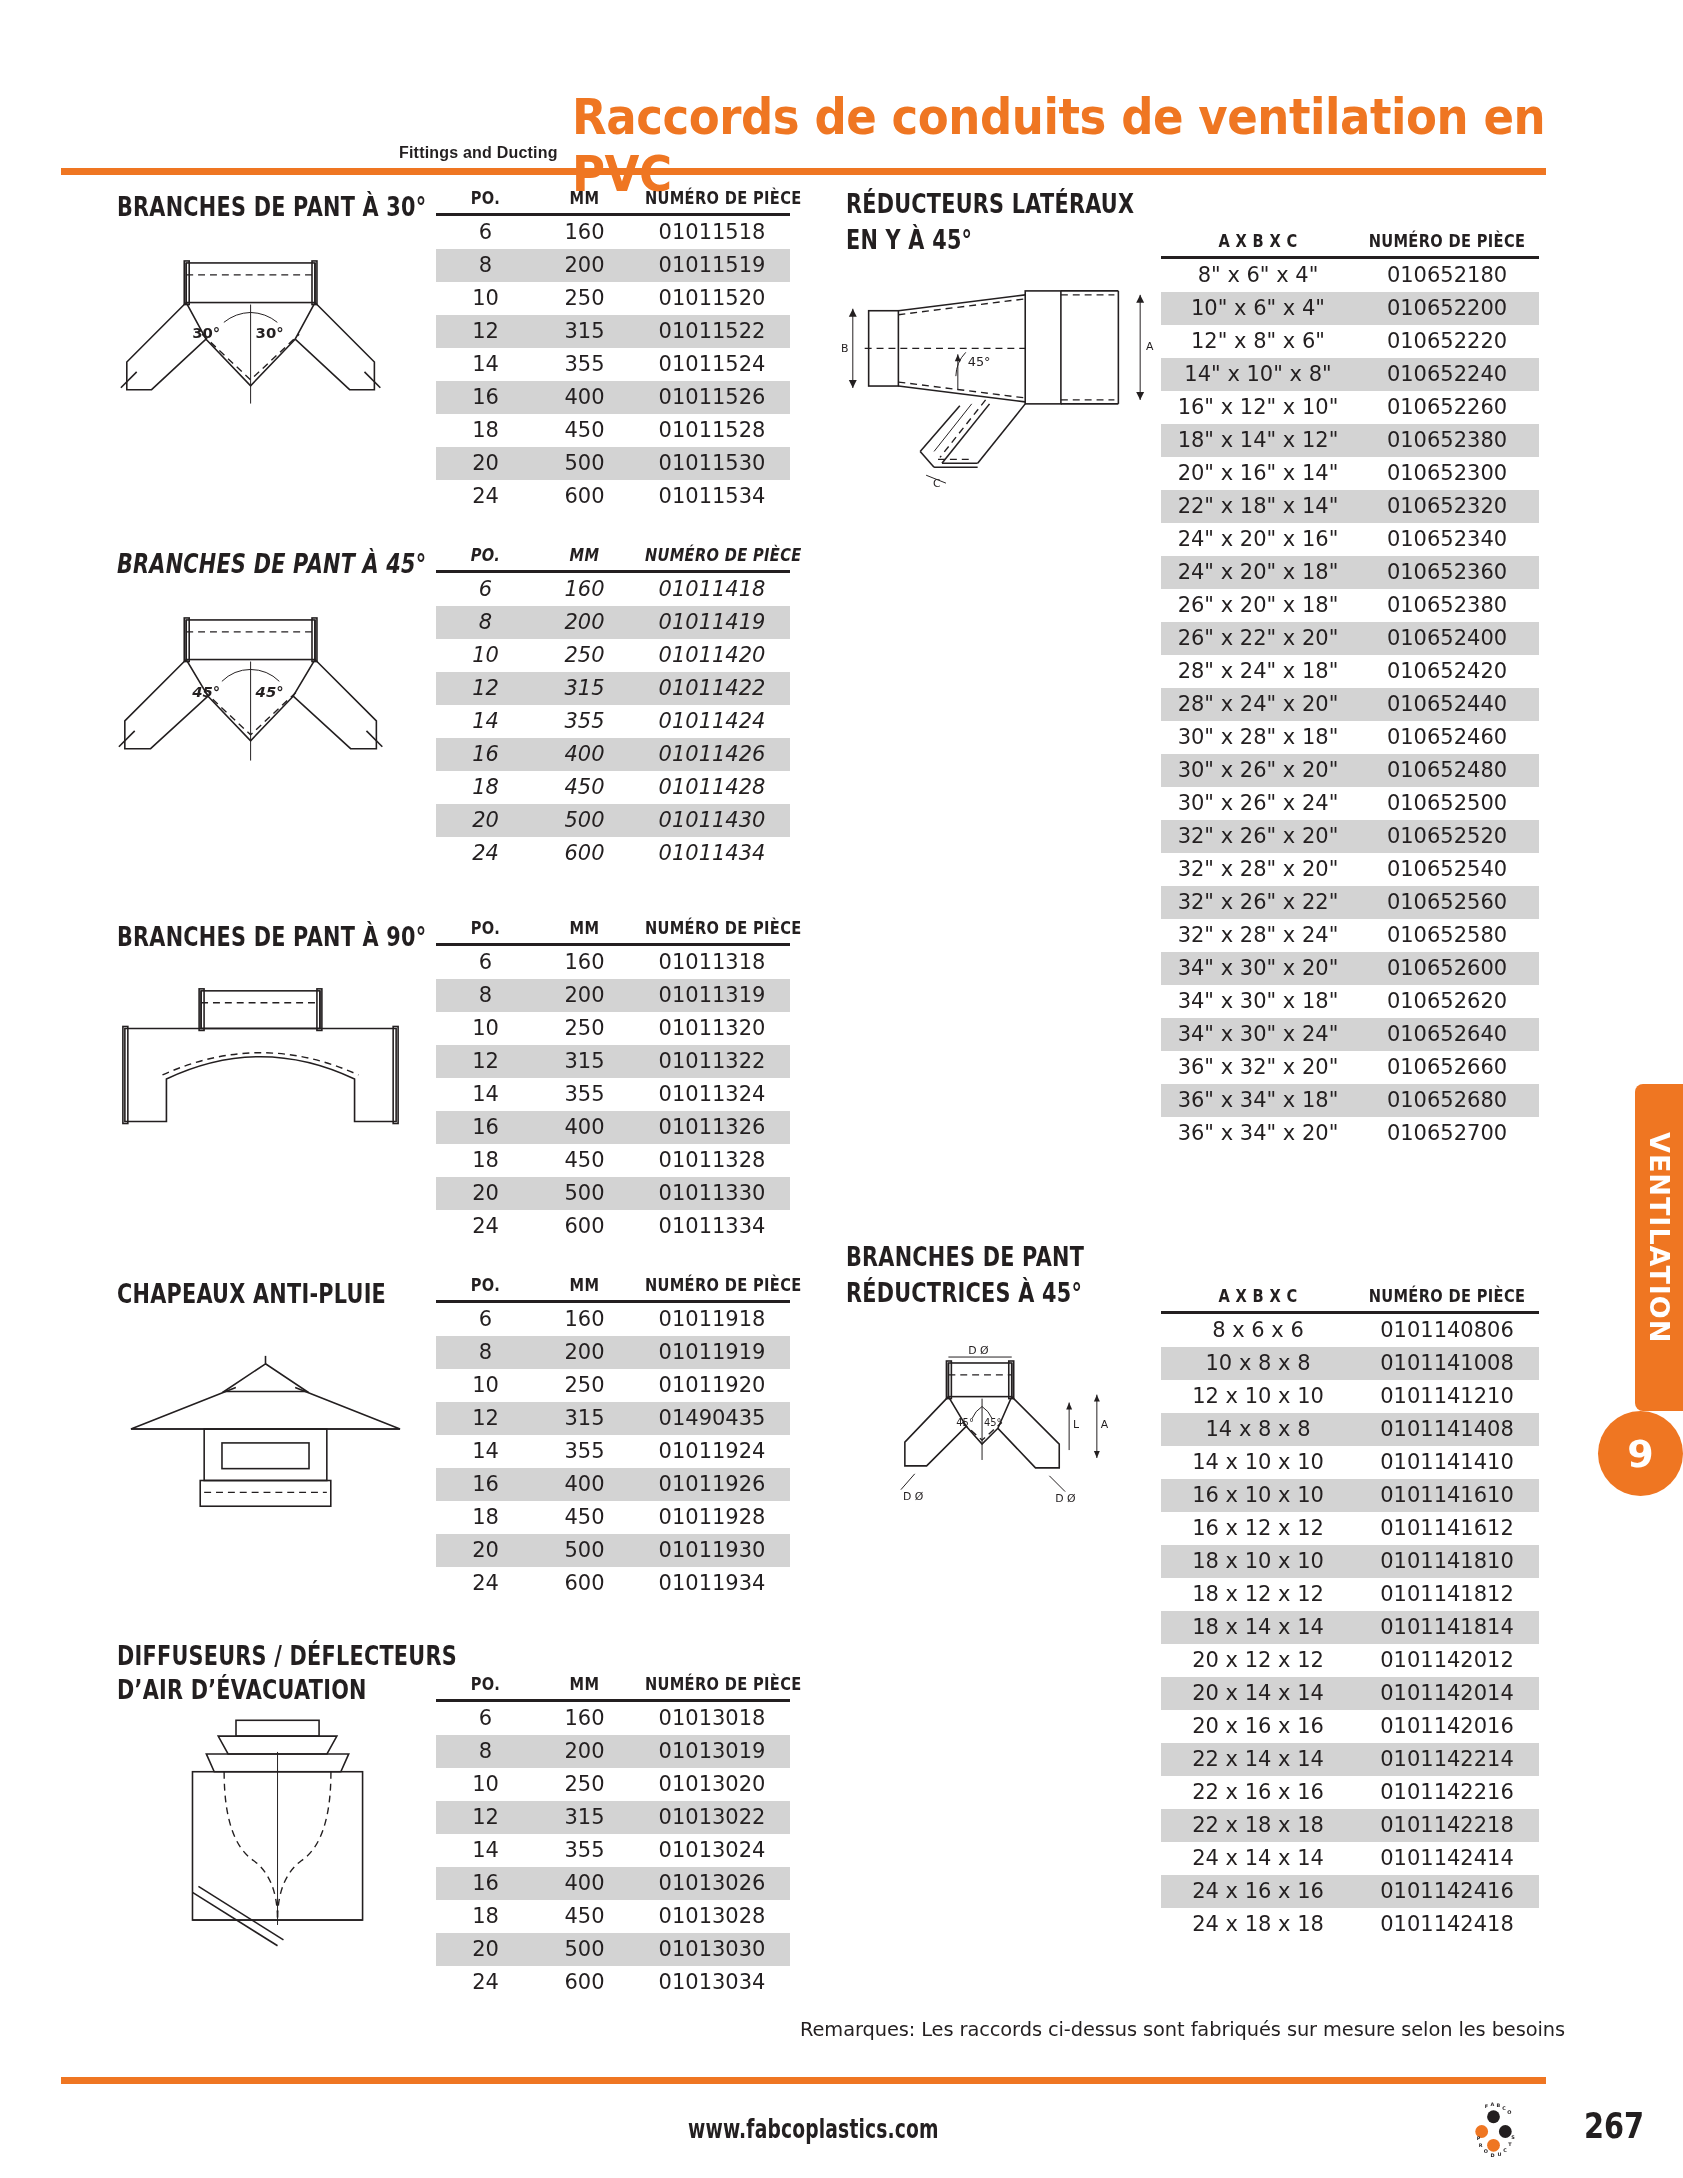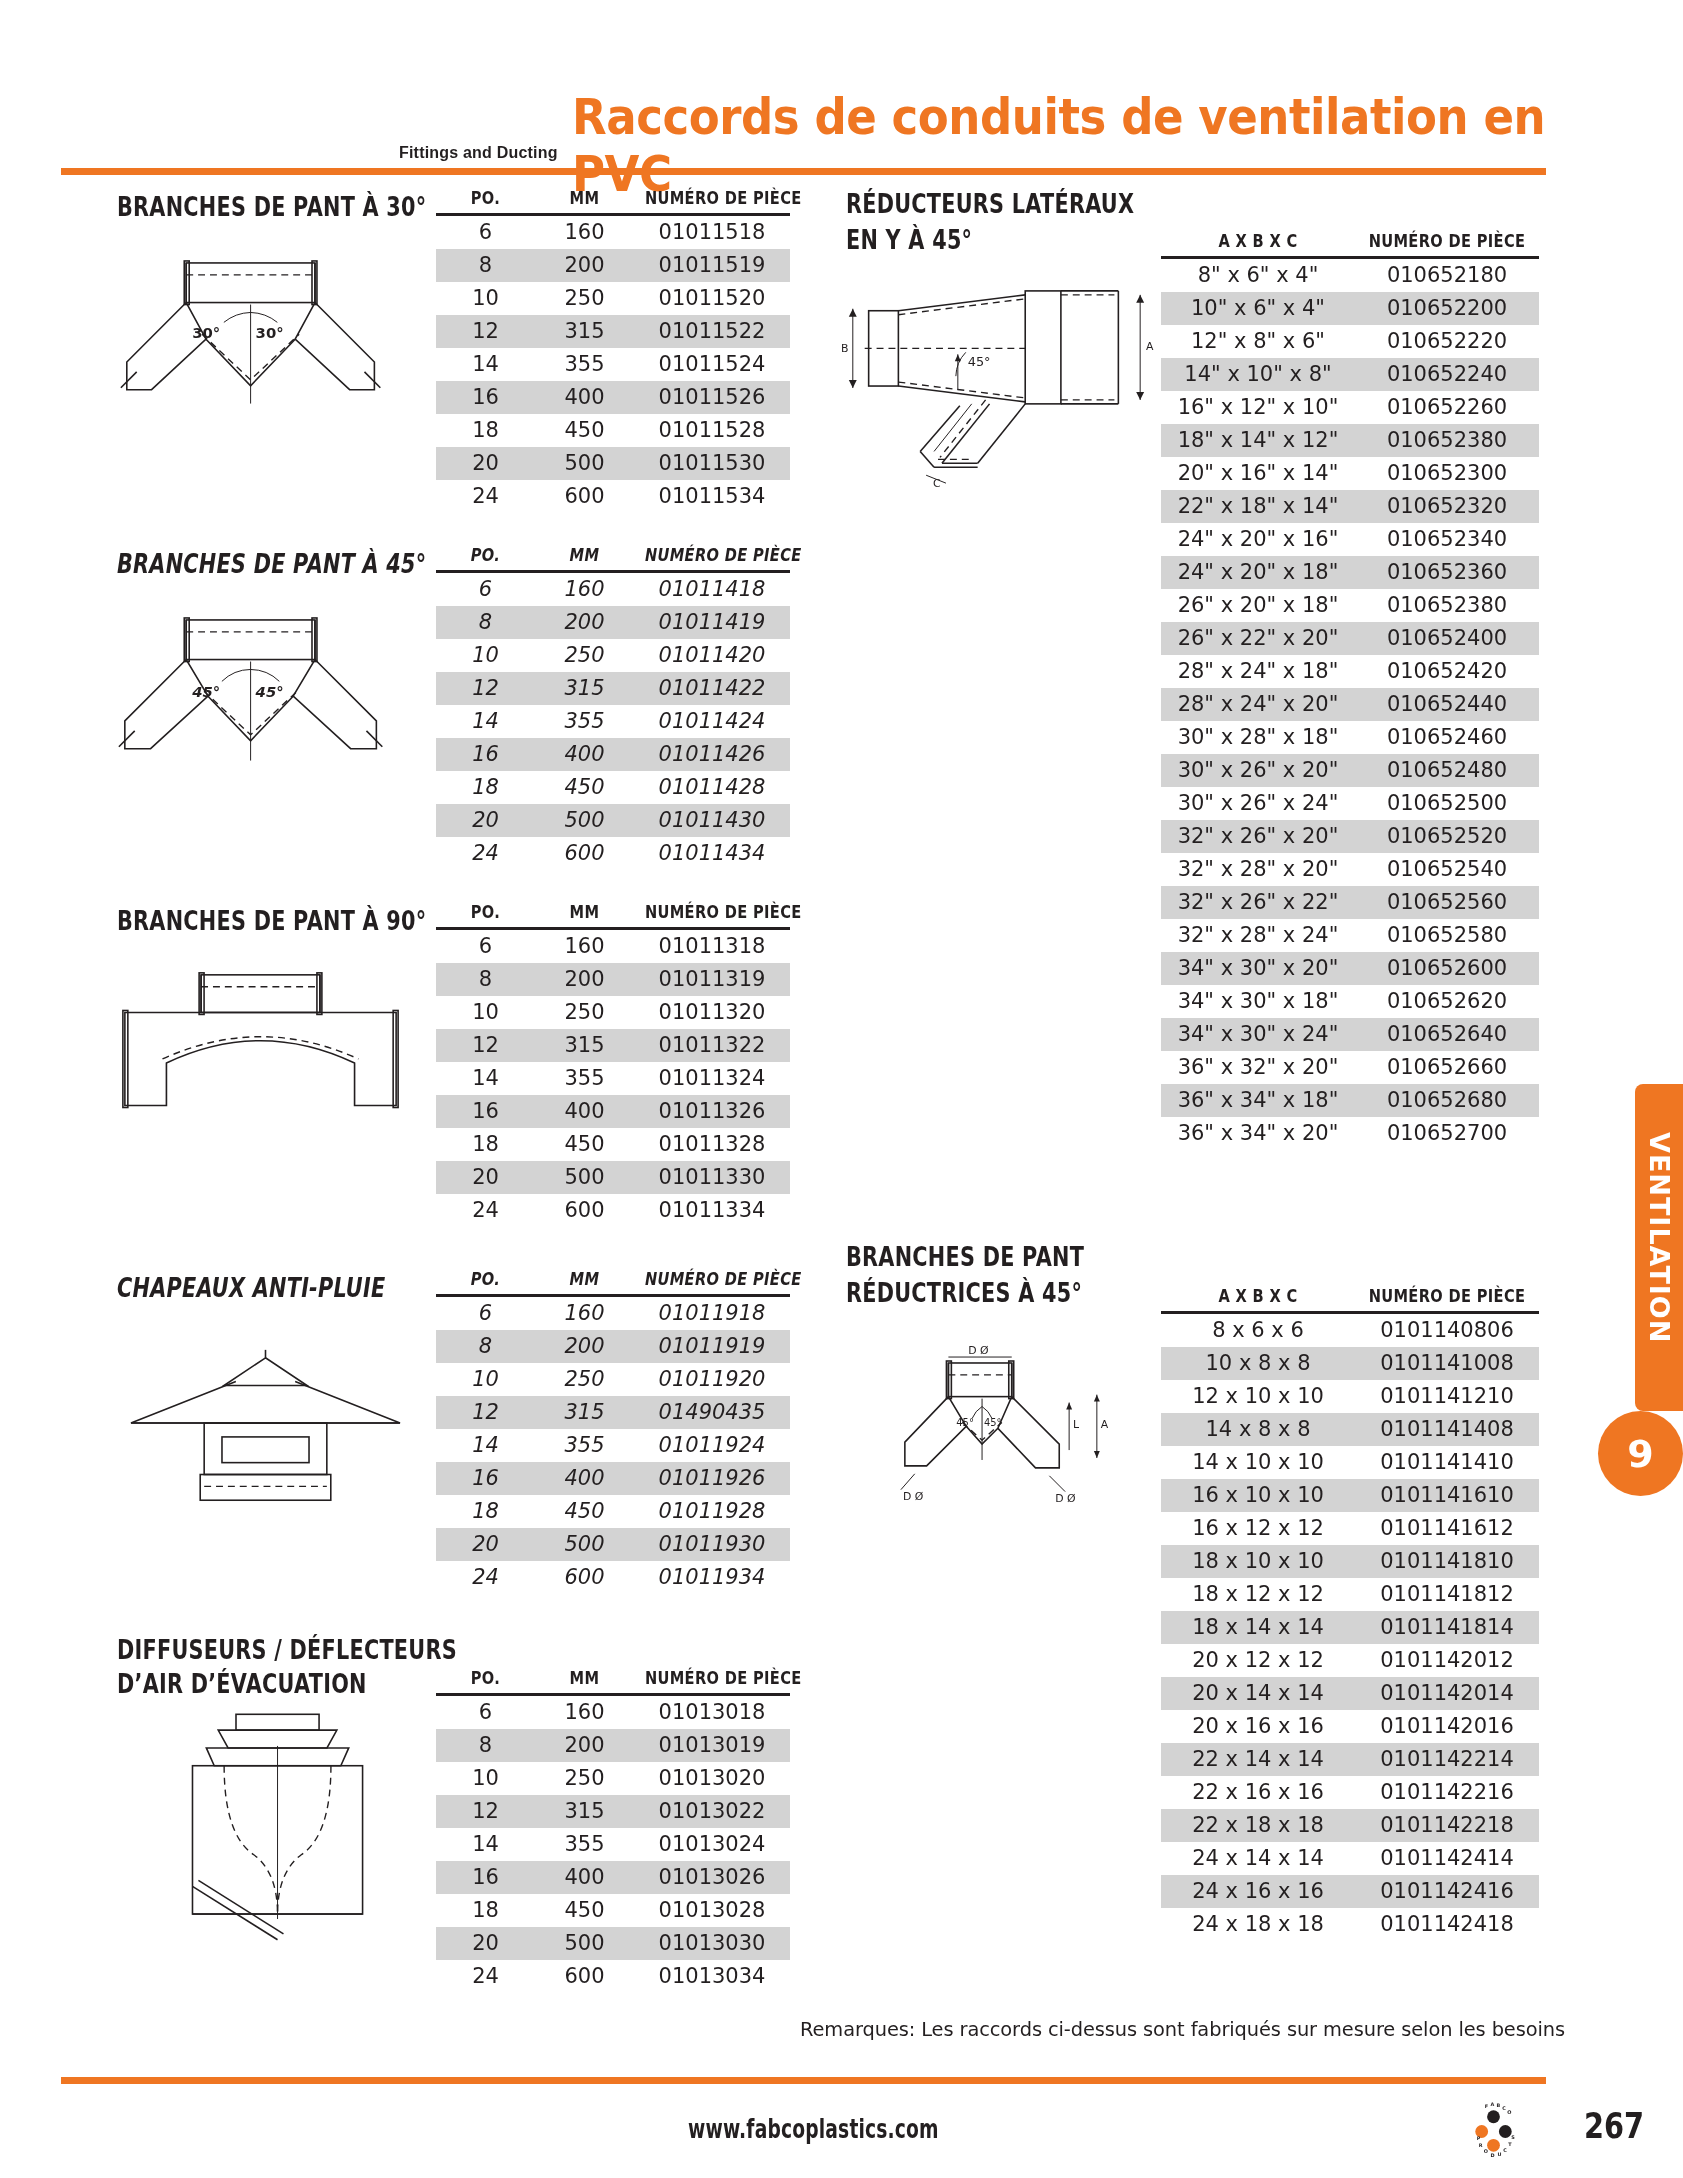--- a/index.html
+++ b/index.html
@@ -331,21 +331,21 @@
           <path d="M116 80 A 42 42 0 0 1 145 68" class="thin"></path>
           <path d="M174 80 A 42 42 0 0 0 145 68" class="thin"></path>
           <text class="angtxt" x="86" y="96">45°</text>
           <text class="angtxt" x="150" y="96">45°</text>
           <line x1="80" y1="18" x2="80" y2="58" class="ln"></line>
           <line x1="210" y1="18" x2="210" y2="58" class="ln"></line>
         </svg>
       </div>
     </div>
 
-    <div class="section" style="margin-top:10px;">
+    <div class="section" style="margin-top:26px;">
       <div style="position:relative;height:44px;">
         <div class="sec-title" style="position:absolute;left:0;top:4px;">BRANCHES DE PANT À 90°</div>
       </div>
       <div class="sec-body" style="position:relative;height:347px;margin-top:-44px;">
         <table class="tbl" style="position:absolute;left:319px;top:0;width:354px;">
           <colgroup>
               <col style="width:99px">
               <col style="width:99px">
               <col style="width:156px">
             </colgroup>
@@ -414,21 +414,21 @@
           <rect x="16" y="52" width="5" height="98" class="ln"></rect>
           <rect x="289" y="52" width="5" height="98" class="ln"></rect>
           <line x1="60" y1="148" x2="60" y2="105" class="thin"></line>
           <line x1="250" y1="148" x2="250" y2="105" class="thin"></line>
           <line x1="95" y1="16" x2="95" y2="54" class="ln"></line>
           <line x1="215" y1="16" x2="215" y2="54" class="ln"></line>
         </svg>
       </div>
     </div>
 
-    <div class="section" style="margin-top:20px;font-style:italic;">
+    <div class="section" style="margin-top:10px;">
       <div style="position:relative;height:44px;">
         <div class="sec-title" style="position:absolute;left:0;top:4px;">CHAPEAUX ANTI-PLUIE</div>
       </div>
       <div class="sec-body" style="position:relative;height:347px;margin-top:-44px;">
         <table class="tbl" style="position:absolute;left:319px;top:0;width:354px;">
           <colgroup>
               <col style="width:99px">
               <col style="width:99px">
               <col style="width:156px">
             </colgroup>

